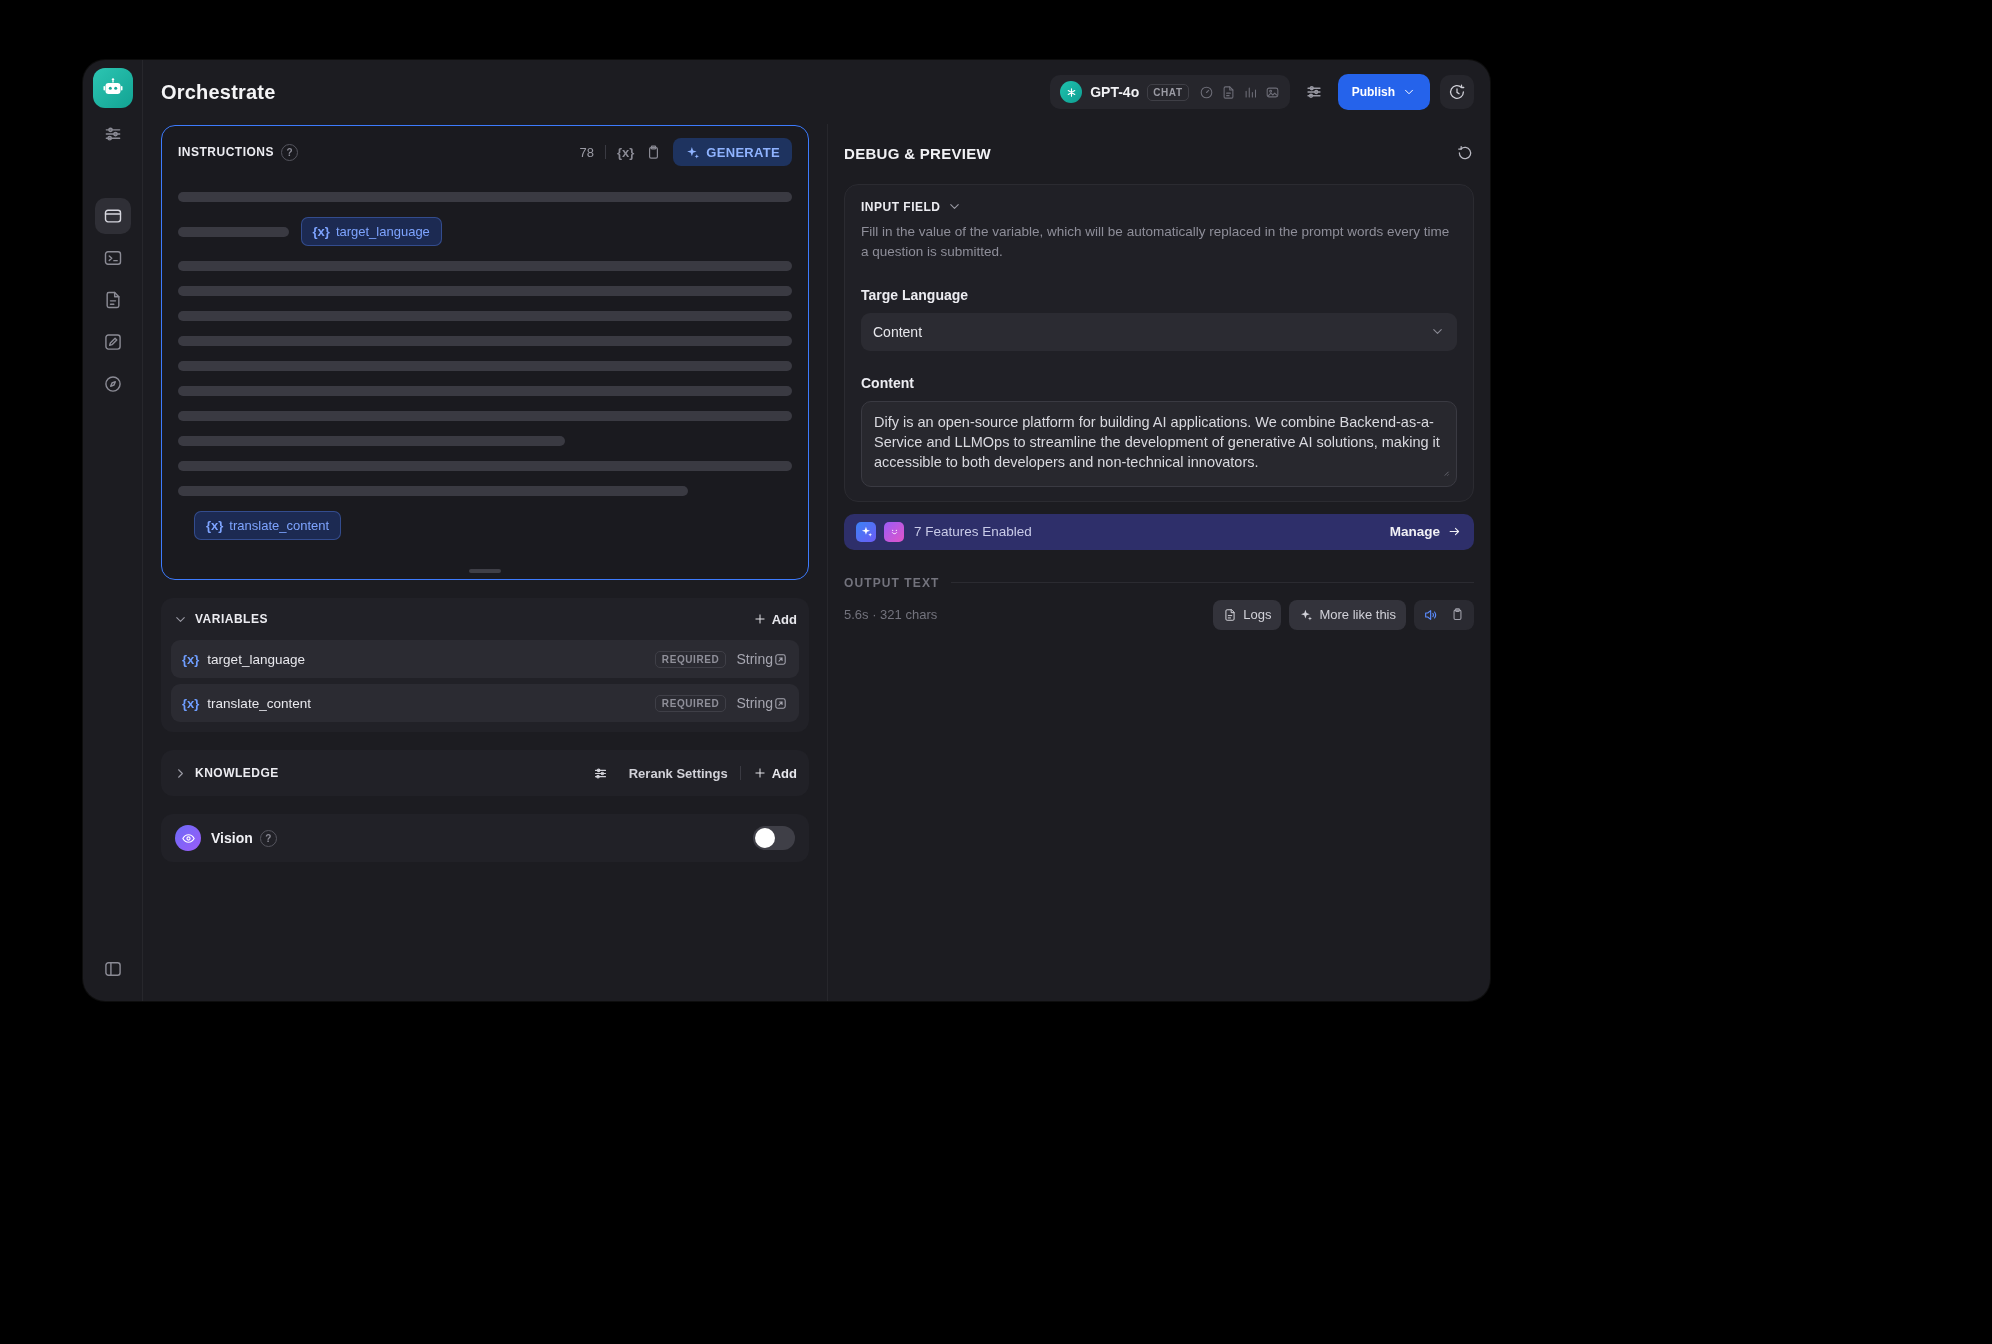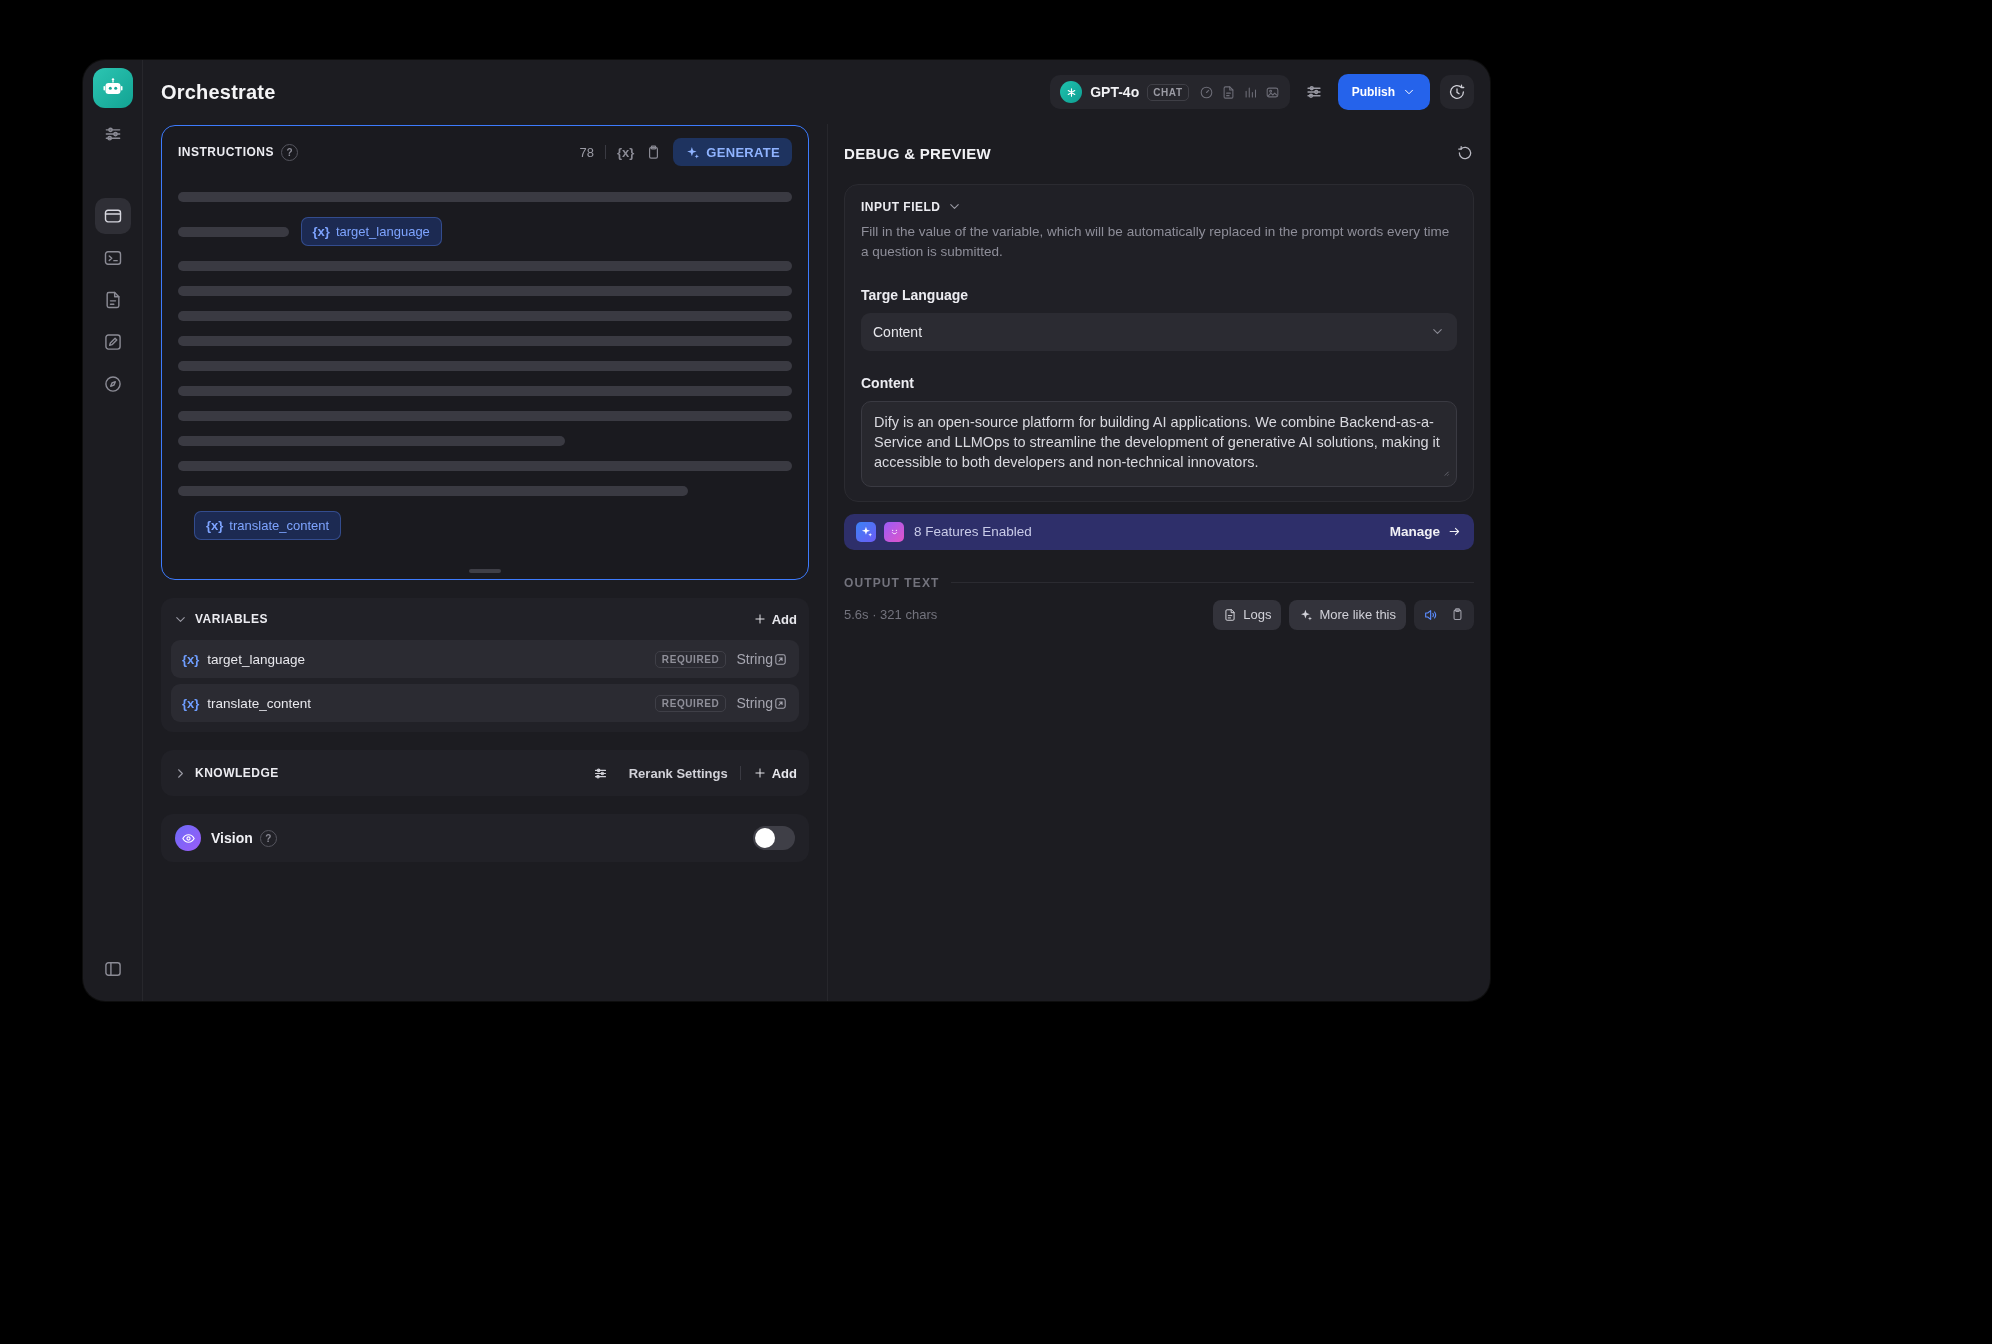--- a/index.html
+++ b/index.html
@@ -538,21 +538,21 @@
             <svg width="13" height="13" class="icf" style="color:#fff">
                 <use href="#i-sparkle"></use>
               </svg>
           </span>
           <span class="feat-ic purple">
             <svg width="13" height="13" viewBox="0 0 24 24" fill="none" stroke="#fff" stroke-width="2.4" stroke-linecap="round">
               <path d="M8.6 9.8h.01M15.4 9.8h.01"></path>
                 <path d="M8.3 14.2c1 1.2 2.3 1.8 3.7 1.8s2.7-.6 3.7-1.8" stroke-width="1.8"></path>
             </svg>
           </span>
-          <span class="feat-text">8 Features Enabled</span>
+          <span class="feat-text">7 Features Enabled</span>
           <div class="manage">
             <span>Manage</span>
             <svg class="ic" width="15" height="15">
                 <use href="#i-arrow-r"></use>
               </svg>
           </div>
         </div>
 
         <div class="out-label-row">
           <span class="out-label">OUTPUT TEXT</span>

